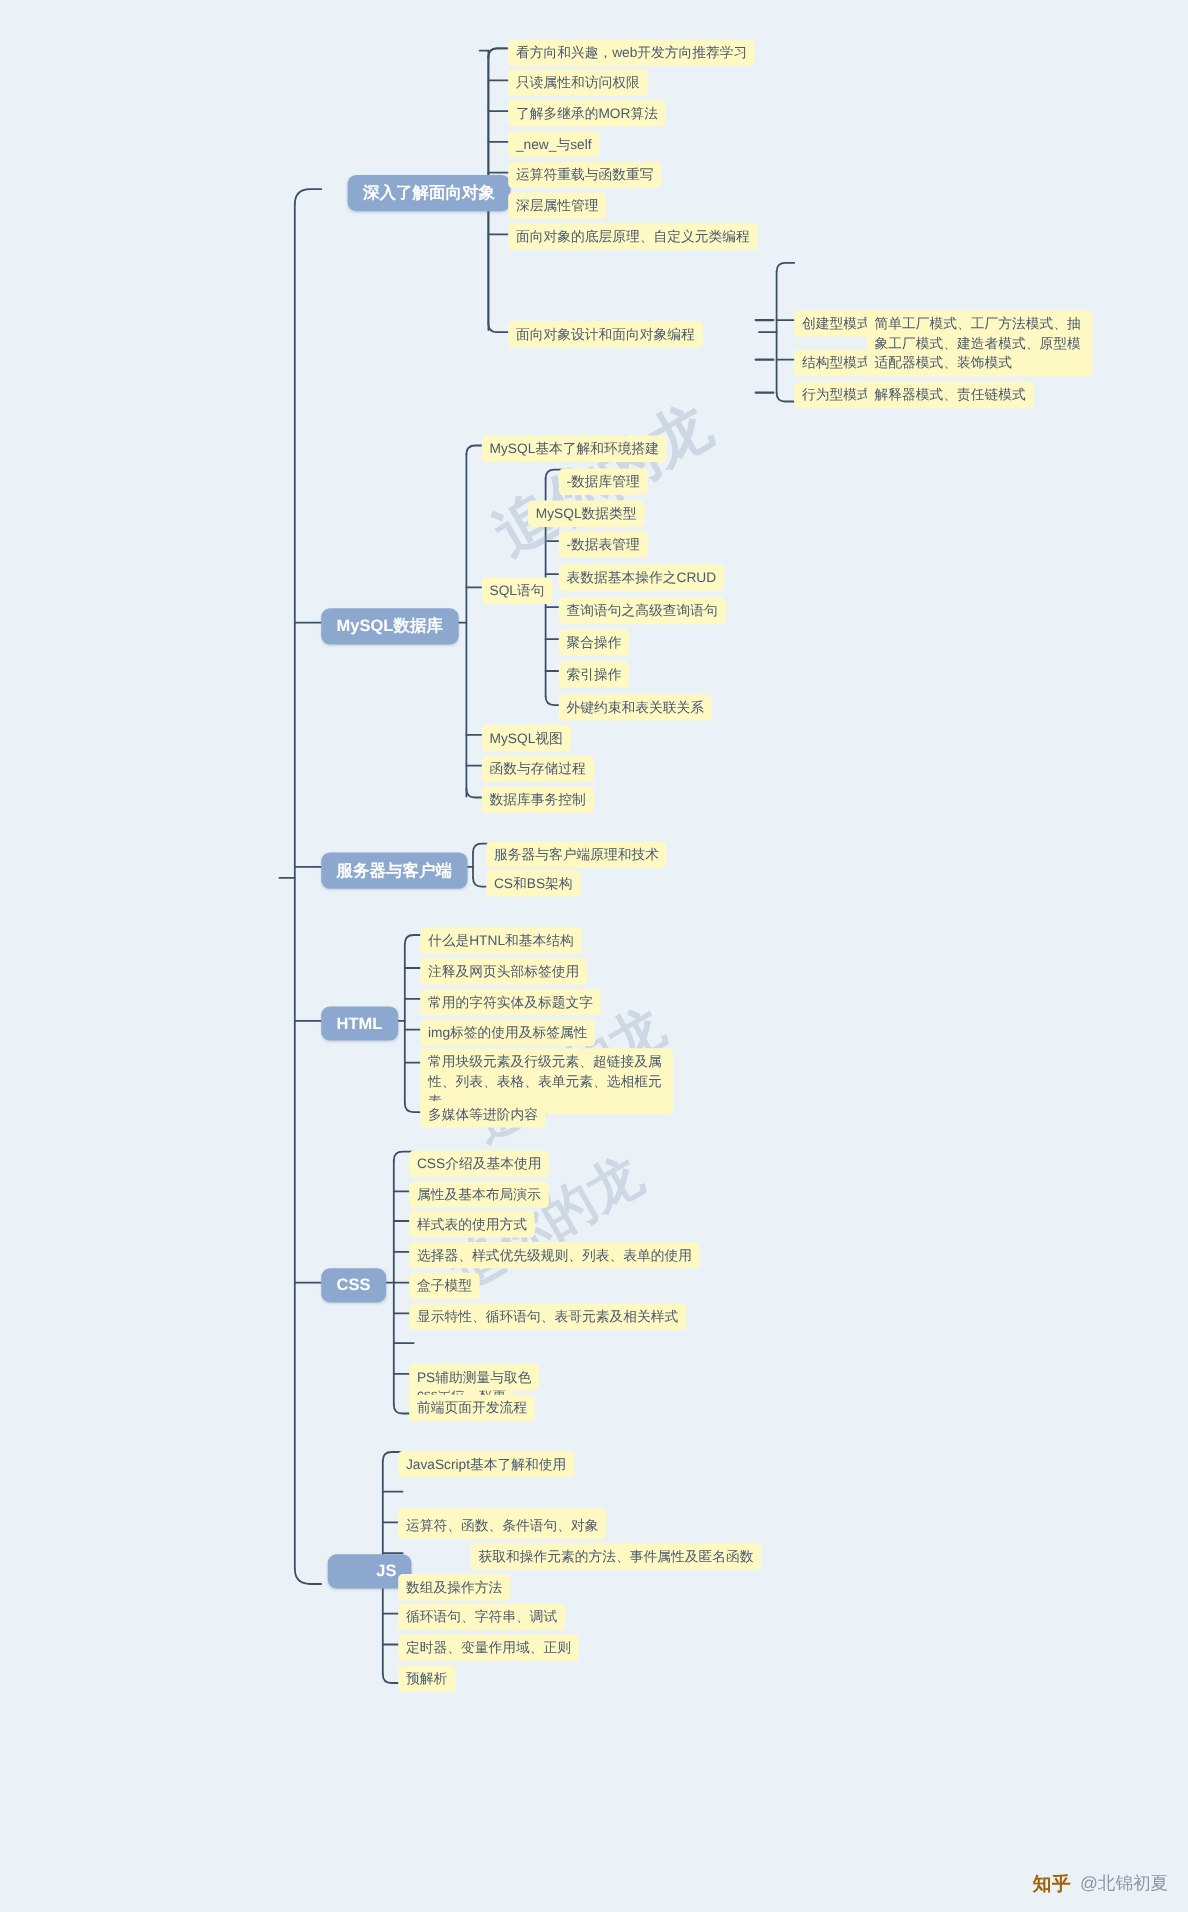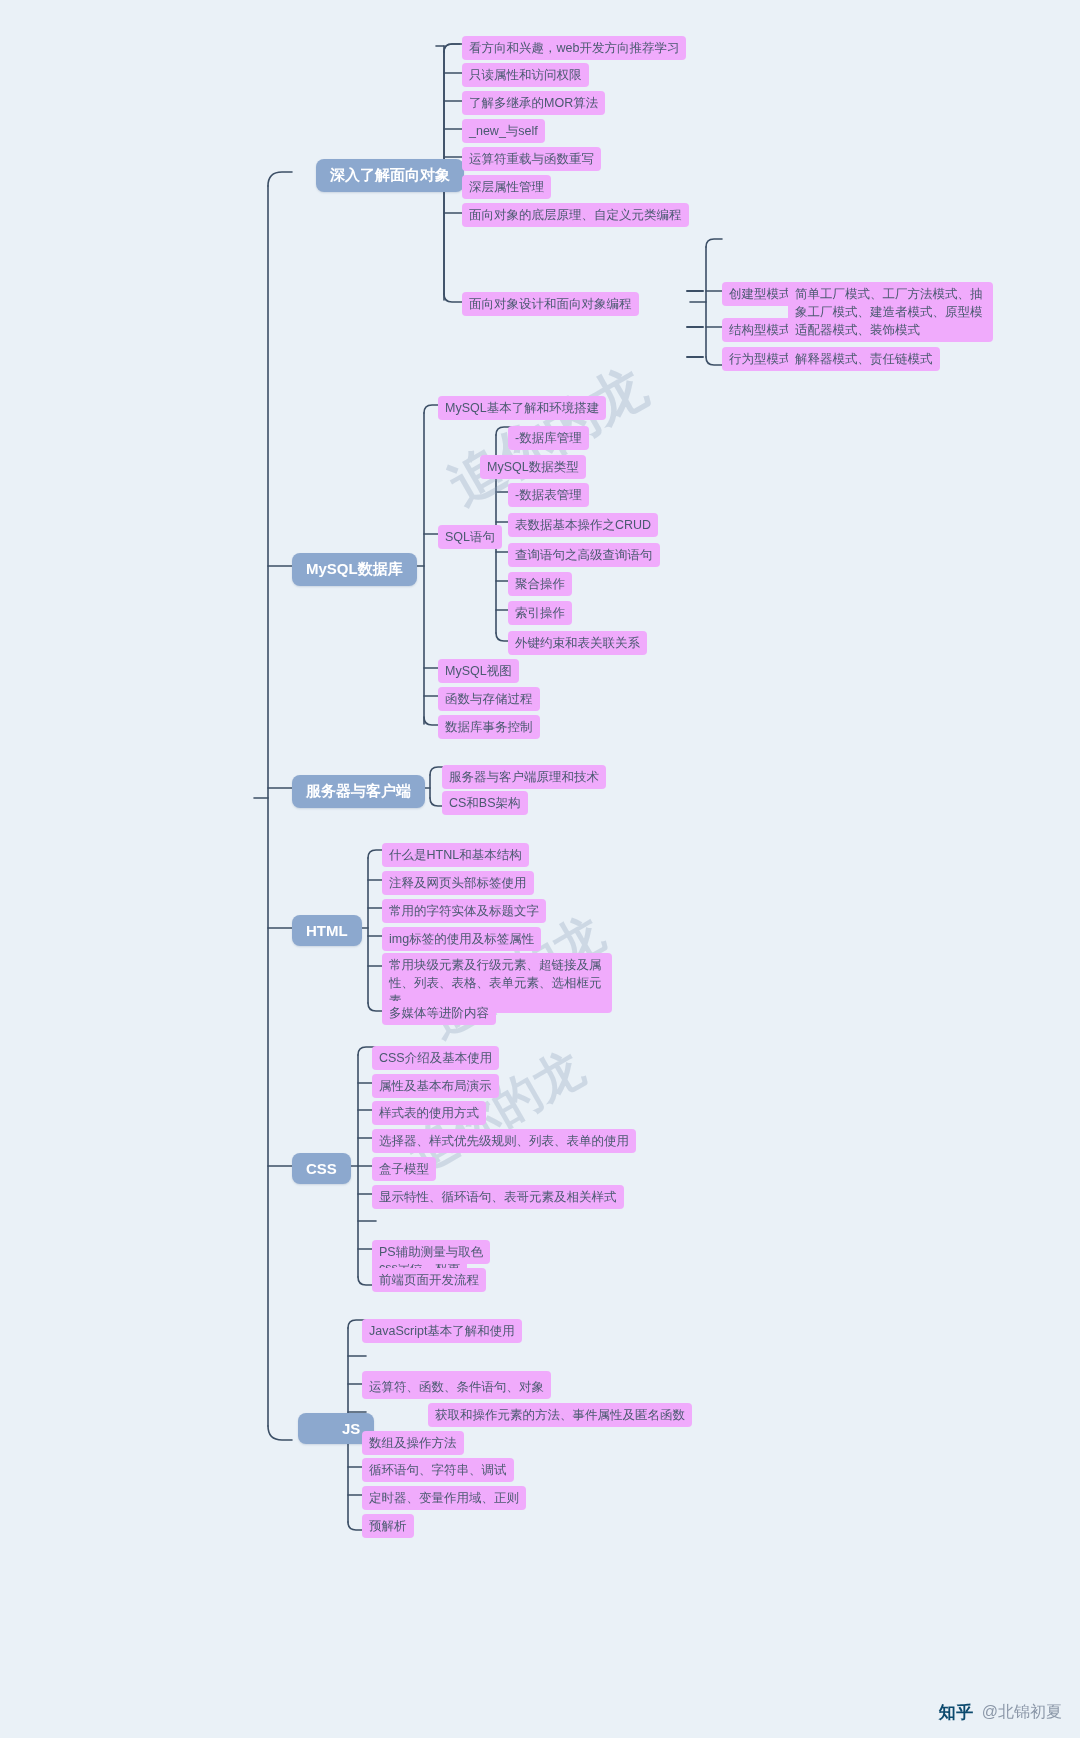--- a/index.html
+++ b/index.html
@@ -32,21 +32,21 @@
     background:#8ca8ce; color:#ffffff;
     border-radius:8px;
     font-size:15px; font-weight:bold;
     padding:7px 14px;
     white-space:nowrap;
     box-shadow:0 1px 2px rgba(60,90,130,.18);
   }
 
   
   .chip {
-    background:#f0abfc; color:#4a5a70;
+    background:#fef9c3; color:#4a5a70;
     border-radius:4px;
     font-size:12.5px;
     padding:3px 7px;
     line-height:1.45;
     white-space:nowrap;
   }
   .chip.wrap { white-space:normal; }
   .chip.w210 { width:210px; }
   .chip.w230 { width:230px; }
 
@@ -61,21 +61,21 @@
   }
   .wm2 { font-size:48px; }
 
   
   .footer {
     position:absolute; right:18px; bottom:14px;
     display:flex; align-items:center; gap:8px;
     color:#8b97a8; font-size:16px;
   }
   .zhihu-logo {
-    color:#0c4a6e; font-size:17px; font-weight:bold;
+    color:#a16207; font-size:17px; font-weight:bold;
     letter-spacing:.5px;
   }
 </style>
 </head>
 <body>
 
 <div id="stage">
 
   <svg class="links" viewBox="0 0 1080 1738">
     <g fill="none" stroke="#3c4f66" stroke-width="1.6" stroke-linecap="round">

